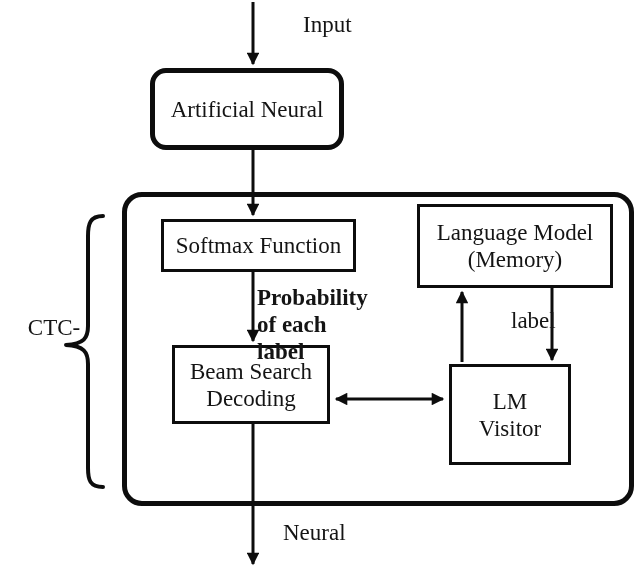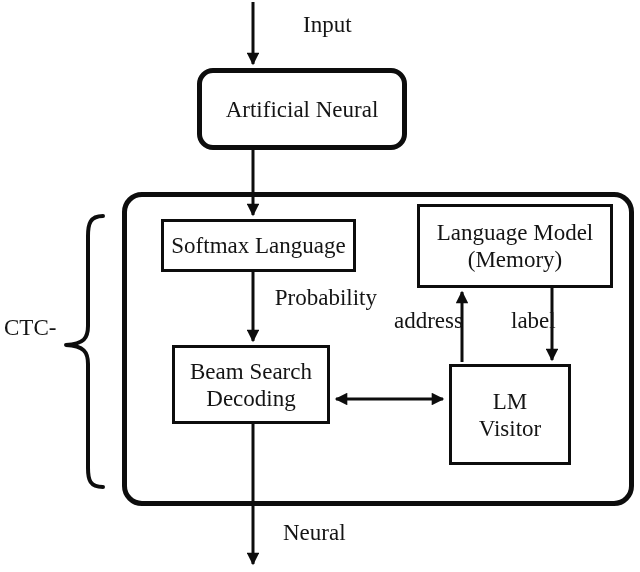--- a/index.html
+++ b/index.html
@@ -30,40 +30,40 @@
     line-height:27px;
     z-index:2;
   }
   .box .bl{display:block;white-space:nowrap;}
   .container-box{
     left:122px;top:192px;width:512px;height:314px;
     border-width:5px;border-radius:20px;
     z-index:1;
   }
   .ann-box{
-    left:150px;top:68px;width:210px;height:82px;
-    border-width:5px;border-radius:16px;margin-left:47px;
+    left:150px;top:68px;width:194px;height:82px;
+    border-width:5px;border-radius:16px;
   }
   .softmax-box{left:161px;top:219px;width:195px;height:53px;}
   .lm-box{left:417px;top:204px;width:196px;height:84px;}
   .beam-box{left:172px;top:345px;width:158px;height:79px;}
   .visitor-box{left:449px;top:364px;width:122px;height:101px;}
   .lbl{
     position:absolute;
     font-size:23px;
     line-height:27px;
     white-space:nowrap;
     z-index:4;
   }
   .lbl-input{left:271px;top:11px;margin-left:32px;}
   .lbl-output{left:283px;top:519px;}
-  .lbl-prob{left:257px;top:284px;width:120px;text-align:right;white-space:normal;}
+  .lbl-prob{left:257px;top:284px;width:120px;text-align:left;white-space:normal;font-weight:bold;}
   .lbl-address{left:394px;top:307px;}
   .lbl-data{left:511px;top:307px;}
-  .lbl-ctc{left:4px;top:314px;width:76px;text-align:left;white-space:normal;}
+  .lbl-ctc{left:16px;top:314px;width:76px;text-align:center;white-space:normal;}
   .lbl .bl{display:block;}
   svg.overlay{
     position:absolute;left:0;top:0;width:640px;height:572px;
     z-index:3;pointer-events:none;
   }
   svg.overlay path{stroke:var(--line);fill:none;}
   svg.overlay .arrow{stroke-width:3;}
   svg.overlay .brace{stroke-width:4;stroke-linecap:round;stroke-linejoin:round;}
   svg.overlay marker path{fill:var(--line);stroke:none;}
 </style>
@@ -72,21 +72,21 @@
 
 <div class="canvas">
 
   <div class="box container-box"></div>
 
   <div class="box ann-box">
     <span class="bl">Artificial Neural</span>
   </div>
 
   <div class="box softmax-box">
-    <span class="bl">Softmax Language</span>
+    <span class="bl">Softmax Function</span>
   </div>
 
   <div class="box lm-box">
     <span class="bl">Language Model</span>
     <span class="bl">(Memory)</span>
   </div>
 
   <div class="box visitor-box">
     <span class="bl">LM</span>
     <span class="bl">Visitor</span>
@@ -111,23 +111,23 @@
     <path class="arrow" d="M390 399 L443 399" marker-end="url(#ah)"></path>
     <path class="arrow" d="M462 362 L462 292" marker-end="url(#ah)"></path>
     <path class="arrow" d="M552 288 L552 360" marker-end="url(#ah)"></path>
     <path class="brace" d="M103 216 C 90 216 88 224 88 236 L88 326 C 88 338 84 344 66 345 C 84 346 88 352 88 364 L88 468 C 88 480 90 487 103 487"></path>
   </svg>
 
   <div class="lbl lbl-input">Input</div>
 
   <div class="lbl lbl-prob">
     <span class="bl">Probability</span>
+    <span class="bl">of each label</span>
   </div>
 
-  <div class="lbl lbl-address">address</div>
   <div class="lbl lbl-data">label</div>
 
   <div class="lbl lbl-ctc">
     <span class="bl">CTC-</span>
   </div>
 
   <div class="lbl lbl-output">Neural</div>
 
 </div>
 

